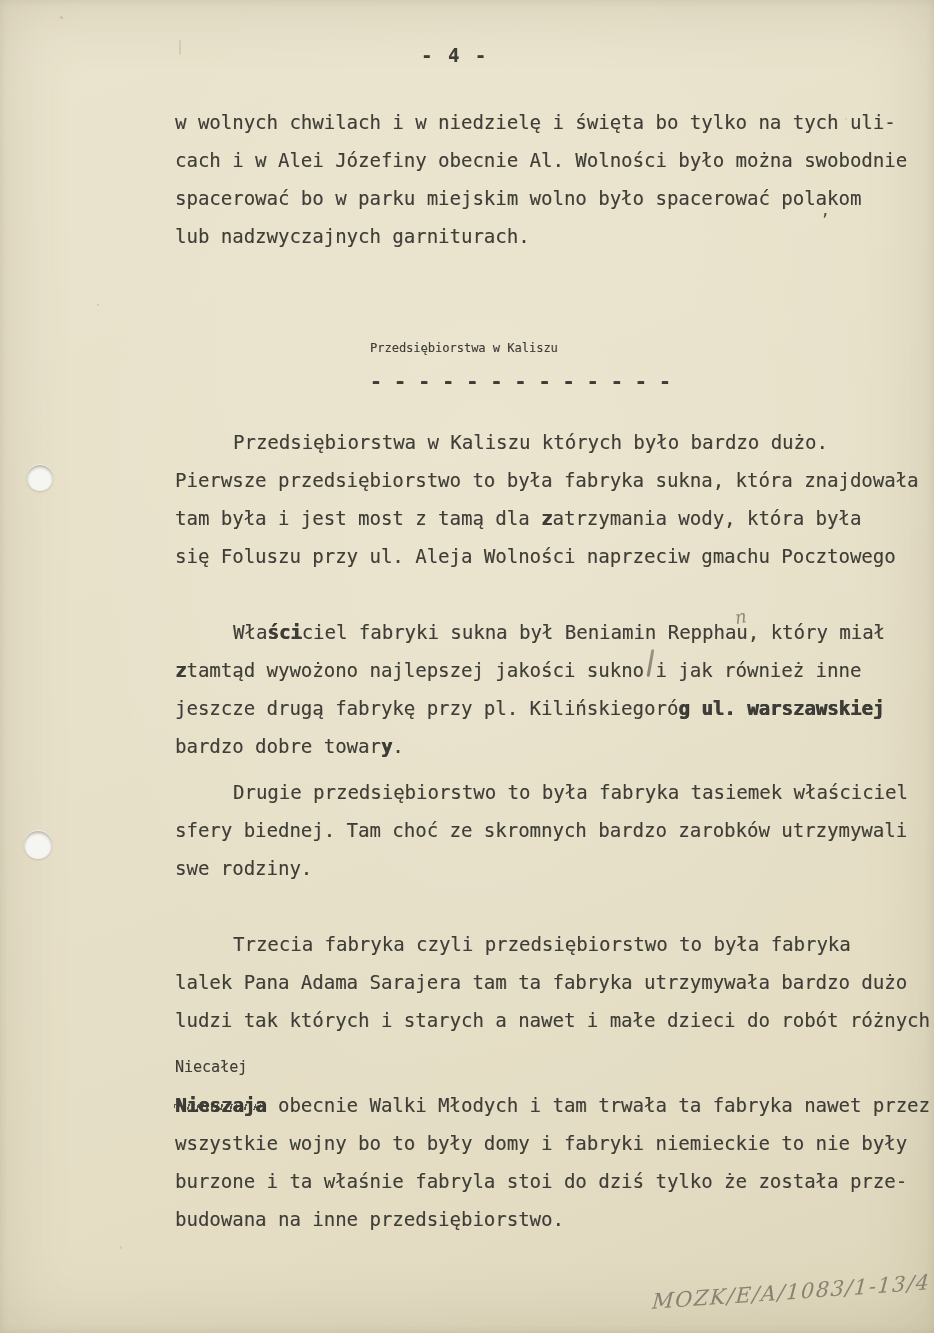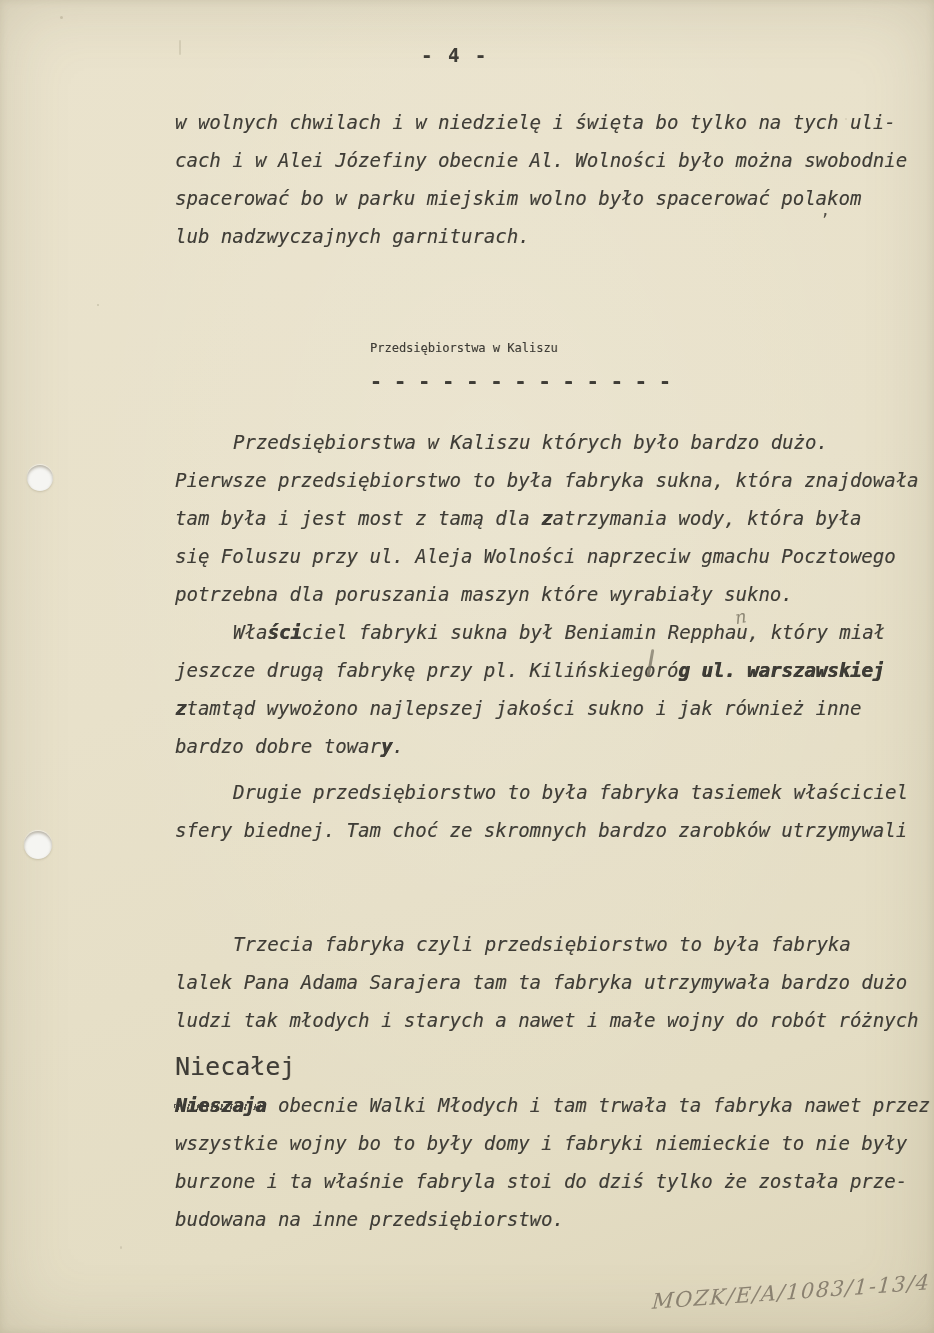--- a/index.html
+++ b/index.html
@@ -11,34 +11,34 @@
     box-shadow: inset 0 0 70px rgba(110,100,70,0.20), inset 0 0 8px rgba(110,100,70,0.15);
     font-family:"DejaVu Sans Mono","Liberation Mono",monospace;
     color:#3f3d37;
   }
   .tline{
     white-space:pre;
     font-size:19px;
     line-height:38px;
     text-shadow:0.4px 0.4px 0.5px rgba(62,60,52,0.35);
   }
-  .block{position:absolute;left:175px;font-style:italic;}
+  .block{position:absolute;left:175px;}
   .indent{padding-left:58px;}
   .ot{font-weight:700;text-shadow:0.7px 0 0 #34322c, 0.4px 0.4px 0.5px rgba(62,60,52,0.4);}
   .struck{position:relative;font-weight:700;text-shadow:0.7px 0 0 #34322c;margin-top:42px;}
   .struck::after{
     content:"";position:absolute;left:-1px;right:-1px;top:10px;bottom:6px;
     background:repeating-linear-gradient(105deg,#3c3a34 0 1.6px,transparent 1.6px 4.6px);
     opacity:0.85;
   }
   .pagenum{position:absolute;left:421px;top:36px;font-size:19px;font-weight:700;letter-spacing:2px;}
   .heading-block{position:absolute;left:370px;top:330px;}
   .heading-title{font-size:12px;line-height:36px;white-space:pre;text-shadow:0.4px 0.4px 0.5px rgba(62,60,52,0.35);}
   .heading-dashes{font-size:19px;line-height:30px;font-weight:700;letter-spacing:0.6px;white-space:pre;text-shadow:0.6px 0 0 #34322c;}
-  .insert-line{position:absolute;left:175px;top:1056px;font-size:25px;line-height:22px;white-space:pre;text-shadow:0.4px 0.4px 0.5px rgba(62,60,52,0.35);}
+  .insert-line{position:absolute;left:175px;top:1056px;font-size:15px;line-height:22px;white-space:pre;text-shadow:0.4px 0.4px 0.5px rgba(62,60,52,0.35);}
   .hole{
     position:absolute;border-radius:50%;
     background:radial-gradient(circle at 45% 40%, #f8f8f6 60%, #ececે 100%);
     background-color:#f5f5f2;
     box-shadow: inset 0 2px 3px rgba(110,100,75,0.45), 0 -1px 1px rgba(255,255,255,0.5), 0 1px 2px rgba(120,110,85,0.25);
   }
   .hole1{left:27px;top:465px;width:26px;height:26px;}
   .hole2{left:24px;top:831px;width:28px;height:28px;}
   .pencil-n{
     position:absolute;left:735px;top:606px;
@@ -83,39 +83,39 @@
   <div class="heading-block">
     <div class="heading-title">Przedsiębiorstwa w Kaliszu</div>
     <div class="heading-dashes">- - - - - - - - - - - - -</div>
   </div>
 
   <div class="block" style="top:423px">
     <div class="tline indent">Przedsiębiorstwa w Kaliszu których było bardzo dużo.</div>
     <div class="tline">Pierwsze przedsiębiorstwo to była fabryka sukna, która znajdowała</div>
     <div class="tline"><span>tam była i jest most z tamą dla </span><span class="ot">z</span><span>atrzymania wody, która była</span></div>
     <div class="tline">się Foluszu przy ul. Aleja Wolności naprzeciw gmachu Pocztowego</div>
-    <div class="tline">potrzebna dla poruszania maszyn które wyrabiały sukno.</div>
   </div>
 
   <div class="block" style="top:613px">
     <div class="tline indent"><span>Wła</span><span class="ot">ści</span><span>ciel fabryki sukna był Beniamin Repphau, który miał</span></div>
+    <div class="tline"><span class="ot">z</span><span>tamtąd wywożono najlepszej jakości sukno i jak również inne</span></div>
     <div class="tline"><span>jeszcze drugą fabrykę przy pl. Kilińskiegoró</span><span class="ot">g ul. warszawskiej</span></div>
-    <div class="tline"><span class="ot">z</span><span>tamtąd wywożono najlepszej jakości sukno i jak również inne</span></div>
     <div class="tline"><span>bardzo dobre towar</span><span class="ot">y</span><span>.</span></div>
   </div>
 
   <div class="block" style="top:773px">
     <div class="tline indent">Drugie przedsiębiorstwo to była fabryka tasiemek właściciel</div>
     <div class="tline">sfery biednej. Tam choć ze skromnych bardzo zarobków utrzymywali</div>
+    <div class="tline">swe rodziny.</div>
   </div>
 
   <div class="block" style="top:925px">
     <div class="tline indent">Trzecia fabryka czyli przedsiębiorstwo to była fabryka</div>
     <div class="tline">lalek Pana Adama Sarajera tam ta fabryka utrzymywała bardzo dużo</div>
-    <div class="tline">ludzi tak młodych i starych a nawet i małe wojny do robót różnych</div>
+    <div class="tline">ludzi tak których i starych a nawet i małe dzieci do robót różnych</div>
   </div>
 
   <div class="insert-line">Niecałej</div>
 
   <div class="block" style="top:1086px">
     <div class="tline"><span class="struck">Nieszaja</span><span> obecnie Walki Młodych i tam trwała ta fabryka nawet przez</span></div>
     <div class="tline">wszystkie wojny bo to były domy i fabryki niemieckie to nie były</div>
     <div class="tline">burzone i ta właśnie fabryla stoi do dziś tylko że została prze-</div>
     <div class="tline">budowana na inne przedsiębiorstwo.</div>
   </div>

